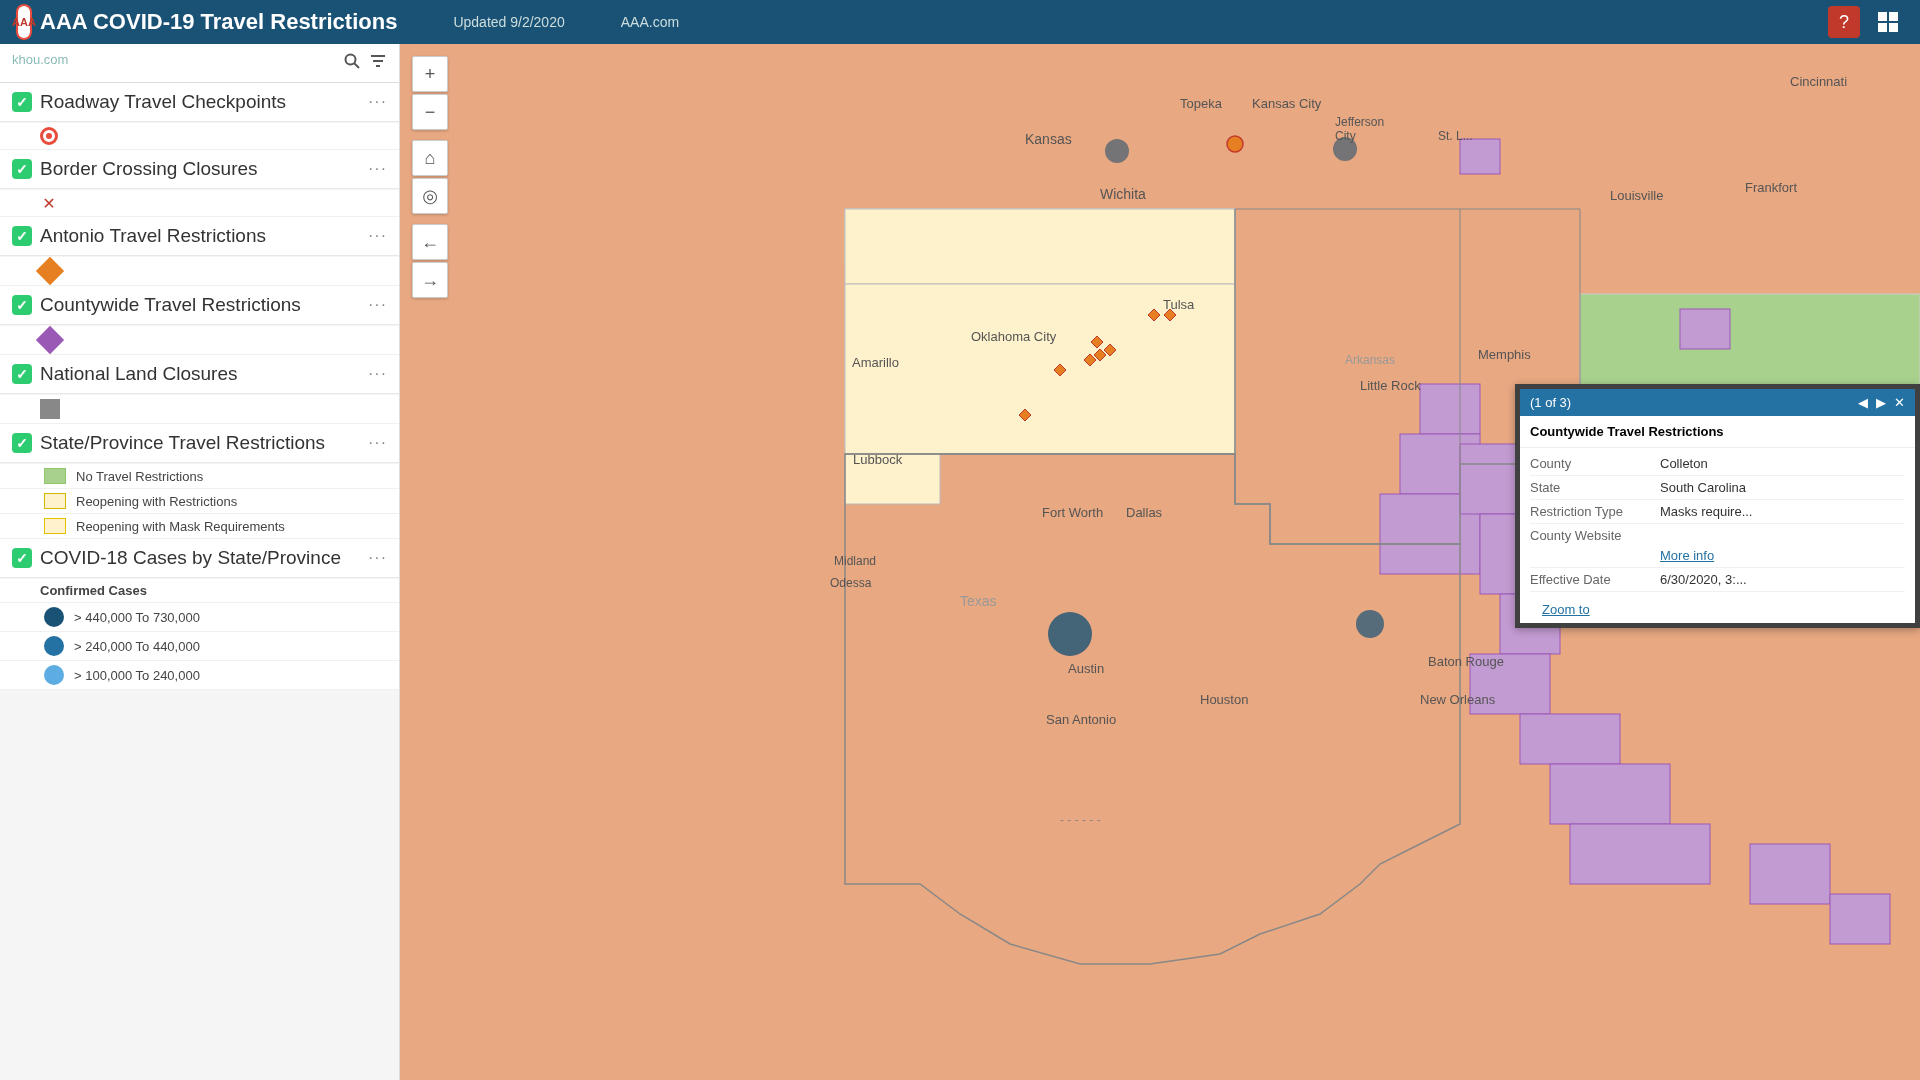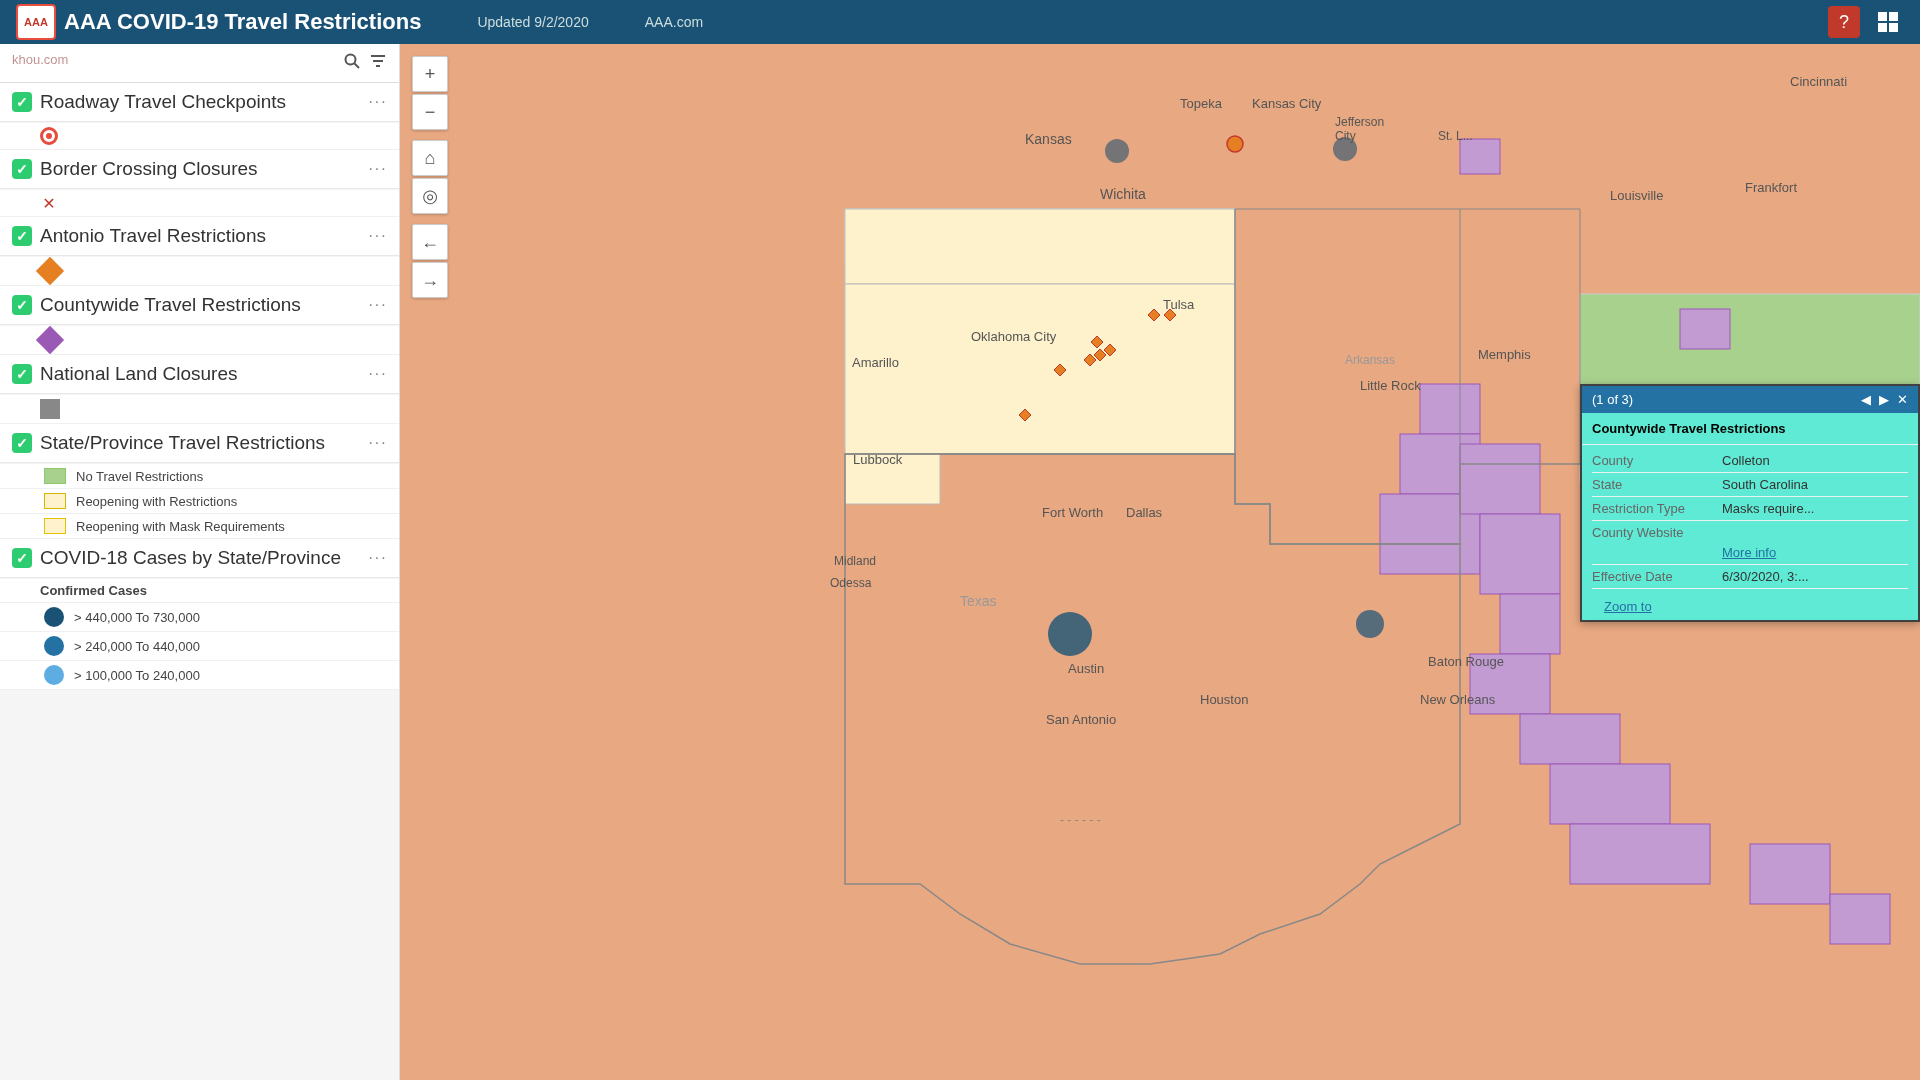--- a/index.html
+++ b/index.html
@@ -15,24 +15,24 @@
       padding: 0 16px;
       gap: 16px;
       flex-shrink: 0;
     }
     #header .logo-area {
       display: flex;
       align-items: center;
       gap: 8px;
     }
     .aaa-logo {
-      width: 40px;
+      width: 16px;
       height: 36px;
       background: white;
-      border-radius: 4px;
+      border-radius: 12px;
       display: flex;
       align-items: center;
       justify-content: center;
       font-weight: bold;
       font-size: 11px;
       color: #c0392b;
       border: 2px solid #e74c3c;
     }
     #header .title {
       font-size: 22px;
@@ -110,21 +110,21 @@
     .sidebar-icon-btn {
       cursor: pointer;
       color: #555;
       font-size: 16px;
     }
     .watermark {
       position: absolute;
       top: 8px;
       left: 12px;
       font-size: 13px;
-      color: #7f1d1d;
+      color: #0f766e;
       opacity: 0.5;
     }
 
     
     .layer-item {
       padding: 8px 12px;
       display: flex;
       align-items: center;
       gap: 8px;
       border-bottom: 1px solid #e8e8e8;
@@ -316,23 +316,23 @@
       color: #555;
       box-shadow: 0 1px 3px rgba(0,0,0,0.2);
     }
     .map-btn-separator { height: 6px; }
 
     
     .map-popup {
       position: absolute;
       right: 0;
       top: 340px;
-      width: 340px;
-      background: #5eead4;
-      border: 2px solid #404040;
+      width: 405px;
+      background: #ffffff;
+      border: 5px solid #404040;
       box-shadow: 0 2px 8px rgba(0,0,0,0.3);
       z-index: 20;
       font-size: 13px;
     }
     .popup-header {
       background: #2471a3;
       color: white;
       padding: 6px 10px;
       display: flex;
       align-items: center;

